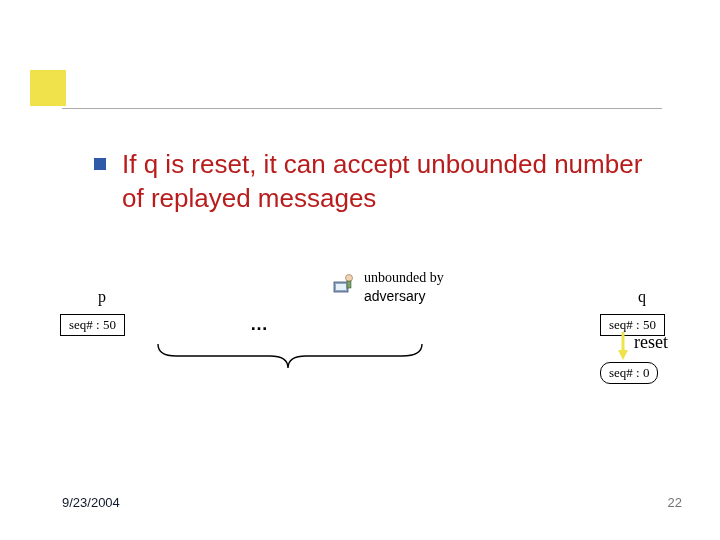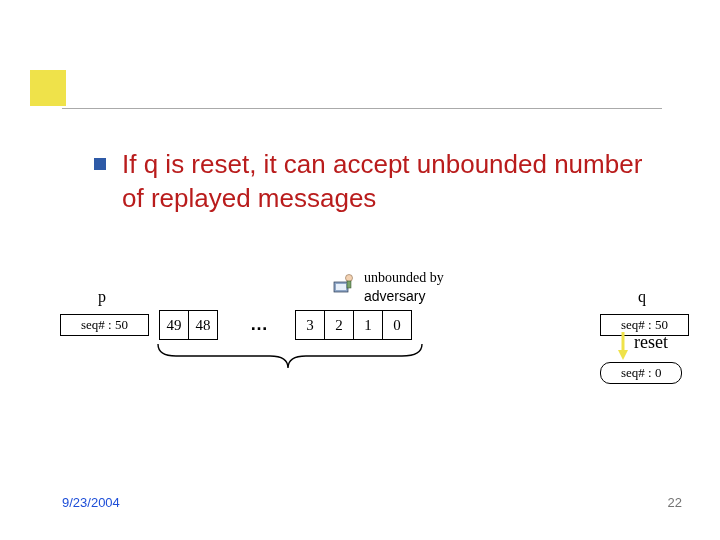--- a/index.html
+++ b/index.html
@@ -11,33 +11,33 @@
   .bullet-row { position: absolute; left: 94px; top: 148px; width: 560px; display: flex; align-items: flex-start; }
   .bullet-sq { width: 12px; height: 12px; background: #2e5aa7; margin-top: 10px; margin-right: 16px; flex-shrink: 0; }
   .bullet-text { font-size: 26px; font-family: Tahoma, Verdana, sans-serif; color: #b91c1c; line-height: 1.3; }
   .diagram { position: absolute; left: 60px; top: 270px; width: 600px; height: 180px; }
   .inserted-label { position: absolute; left: 304px; top: 0; font-size: 14px; font-family: 'Times New Roman', serif; }
   .adversary-label { position: absolute; left: 304px; top: 18px; font-size: 14px; font-family: Liberation Sans, sans-serif; }
   .icon-adv { position: absolute; left: 268px; top: -2px; width: 28px; height: 28px; }
   .icon-adv svg { width: 28px; height: 28px; }
   .p-label { position: absolute; left: 38px; top: 18px; font-size: 16px; font-family: 'Times New Roman', serif; }
   .q-label { position: absolute; left: 578px; top: 18px; font-size: 16px; font-family: 'Times New Roman', serif; }
-  .seqbox { position: absolute; border: 1px solid #000; padding: 2px 20px; font-size: 13px; font-family: 'Times New Roman', serif; background: #fff; white-space: nowrap; }
+  .seqbox { position: absolute; border: 1px solid #000; padding: 2px 8px; font-size: 13px; font-family: 'Times New Roman', serif; background: #fff; white-space: nowrap; }
   .seqbox.left { left: 0; top: 44px; }
   .seqbox.r1 { left: 540px; top: 44px; }
   .seqbox.r2 { left: 540px; top: 92px; border-radius: 10px; }
   .msgs { position: absolute; left: 100px; top: 40px; display: flex; align-items: center; }
   .cell { width: 30px; height: 30px; border: 1px solid #000; display: flex; align-items: center; justify-content: center; font-size: 15px; font-family: 'Times New Roman', serif; margin-left: -1px; background:#fff; }
   .gap { width: 40px; }
   .dots { font-size: 18px; font-weight: bold; position: absolute; left: 190px; top: 44px; letter-spacing: 2px; }
   .brace-svg { position: absolute; left: 96px; top: 72px; }
   .replayed-label { position: absolute; left: 178px; top: 116px; font-size: 15px; font-family: 'Times New Roman', serif; }
   .reset-arrow { position: absolute; left: 556px; top: 62px; }
   .reset-label { position: absolute; left: 574px; top: 62px; font-size: 18px; font-family: 'Times New Roman', serif; }
-  .footer-date { position: absolute; left: 62px; bottom: 30px; font-size: 13px; color: #1d4ed8; }
+  .footer-date { position: absolute; left: 62px; bottom: 30px; font-size: 13px; color: #0f172a; }
   .footer-page { position: absolute; right: 38px; bottom: 30px; font-size: 13px; color: #737373; }
 </style>
 </head>
 <body>
 
 <div class="slide">
 
   <div class="accent-block"></div>
   <div class="title-rule"></div>
 
@@ -59,30 +59,20 @@
     <div class="inserted-label">unbounded by</div>
     <div class="adversary-label">adversary</div>
 
     <div class="p-label">p</div>
     <div class="q-label">q</div>
 
     <div class="seqbox left">seq# : 50</div>
     <div class="seqbox r1">seq# : 50</div>
     <div class="seqbox r2">seq# : 0</div>
 
-    <div class="msgs">
-      <div class="cell">49</div>
-      <div class="cell">48</div>
-      <div class="gap"></div>
-      <div class="gap" style="width:38px"></div>
-      <div class="cell">3</div>
-      <div class="cell">2</div>
-      <div class="cell">1</div>
-      <div class="cell">0</div>
-    </div>
     <div class="dots">…</div>
 
     <svg class="brace-svg" width="268" height="28">
       <path d="M2 2 Q2 14 20 14 L114 14 Q132 14 132 26 Q132 14 150 14 L246 14 Q266 14 266 2" fill="none" stroke="#000" stroke-width="1.4"></path>
     </svg>
 
 
     <svg class="reset-arrow" width="14" height="28">
       <line x1="7" y1="0" x2="7" y2="20" stroke="#efe24a" stroke-width="3"></line>
       <polygon points="2,18 12,18 7,28" fill="#efe24a"></polygon>

